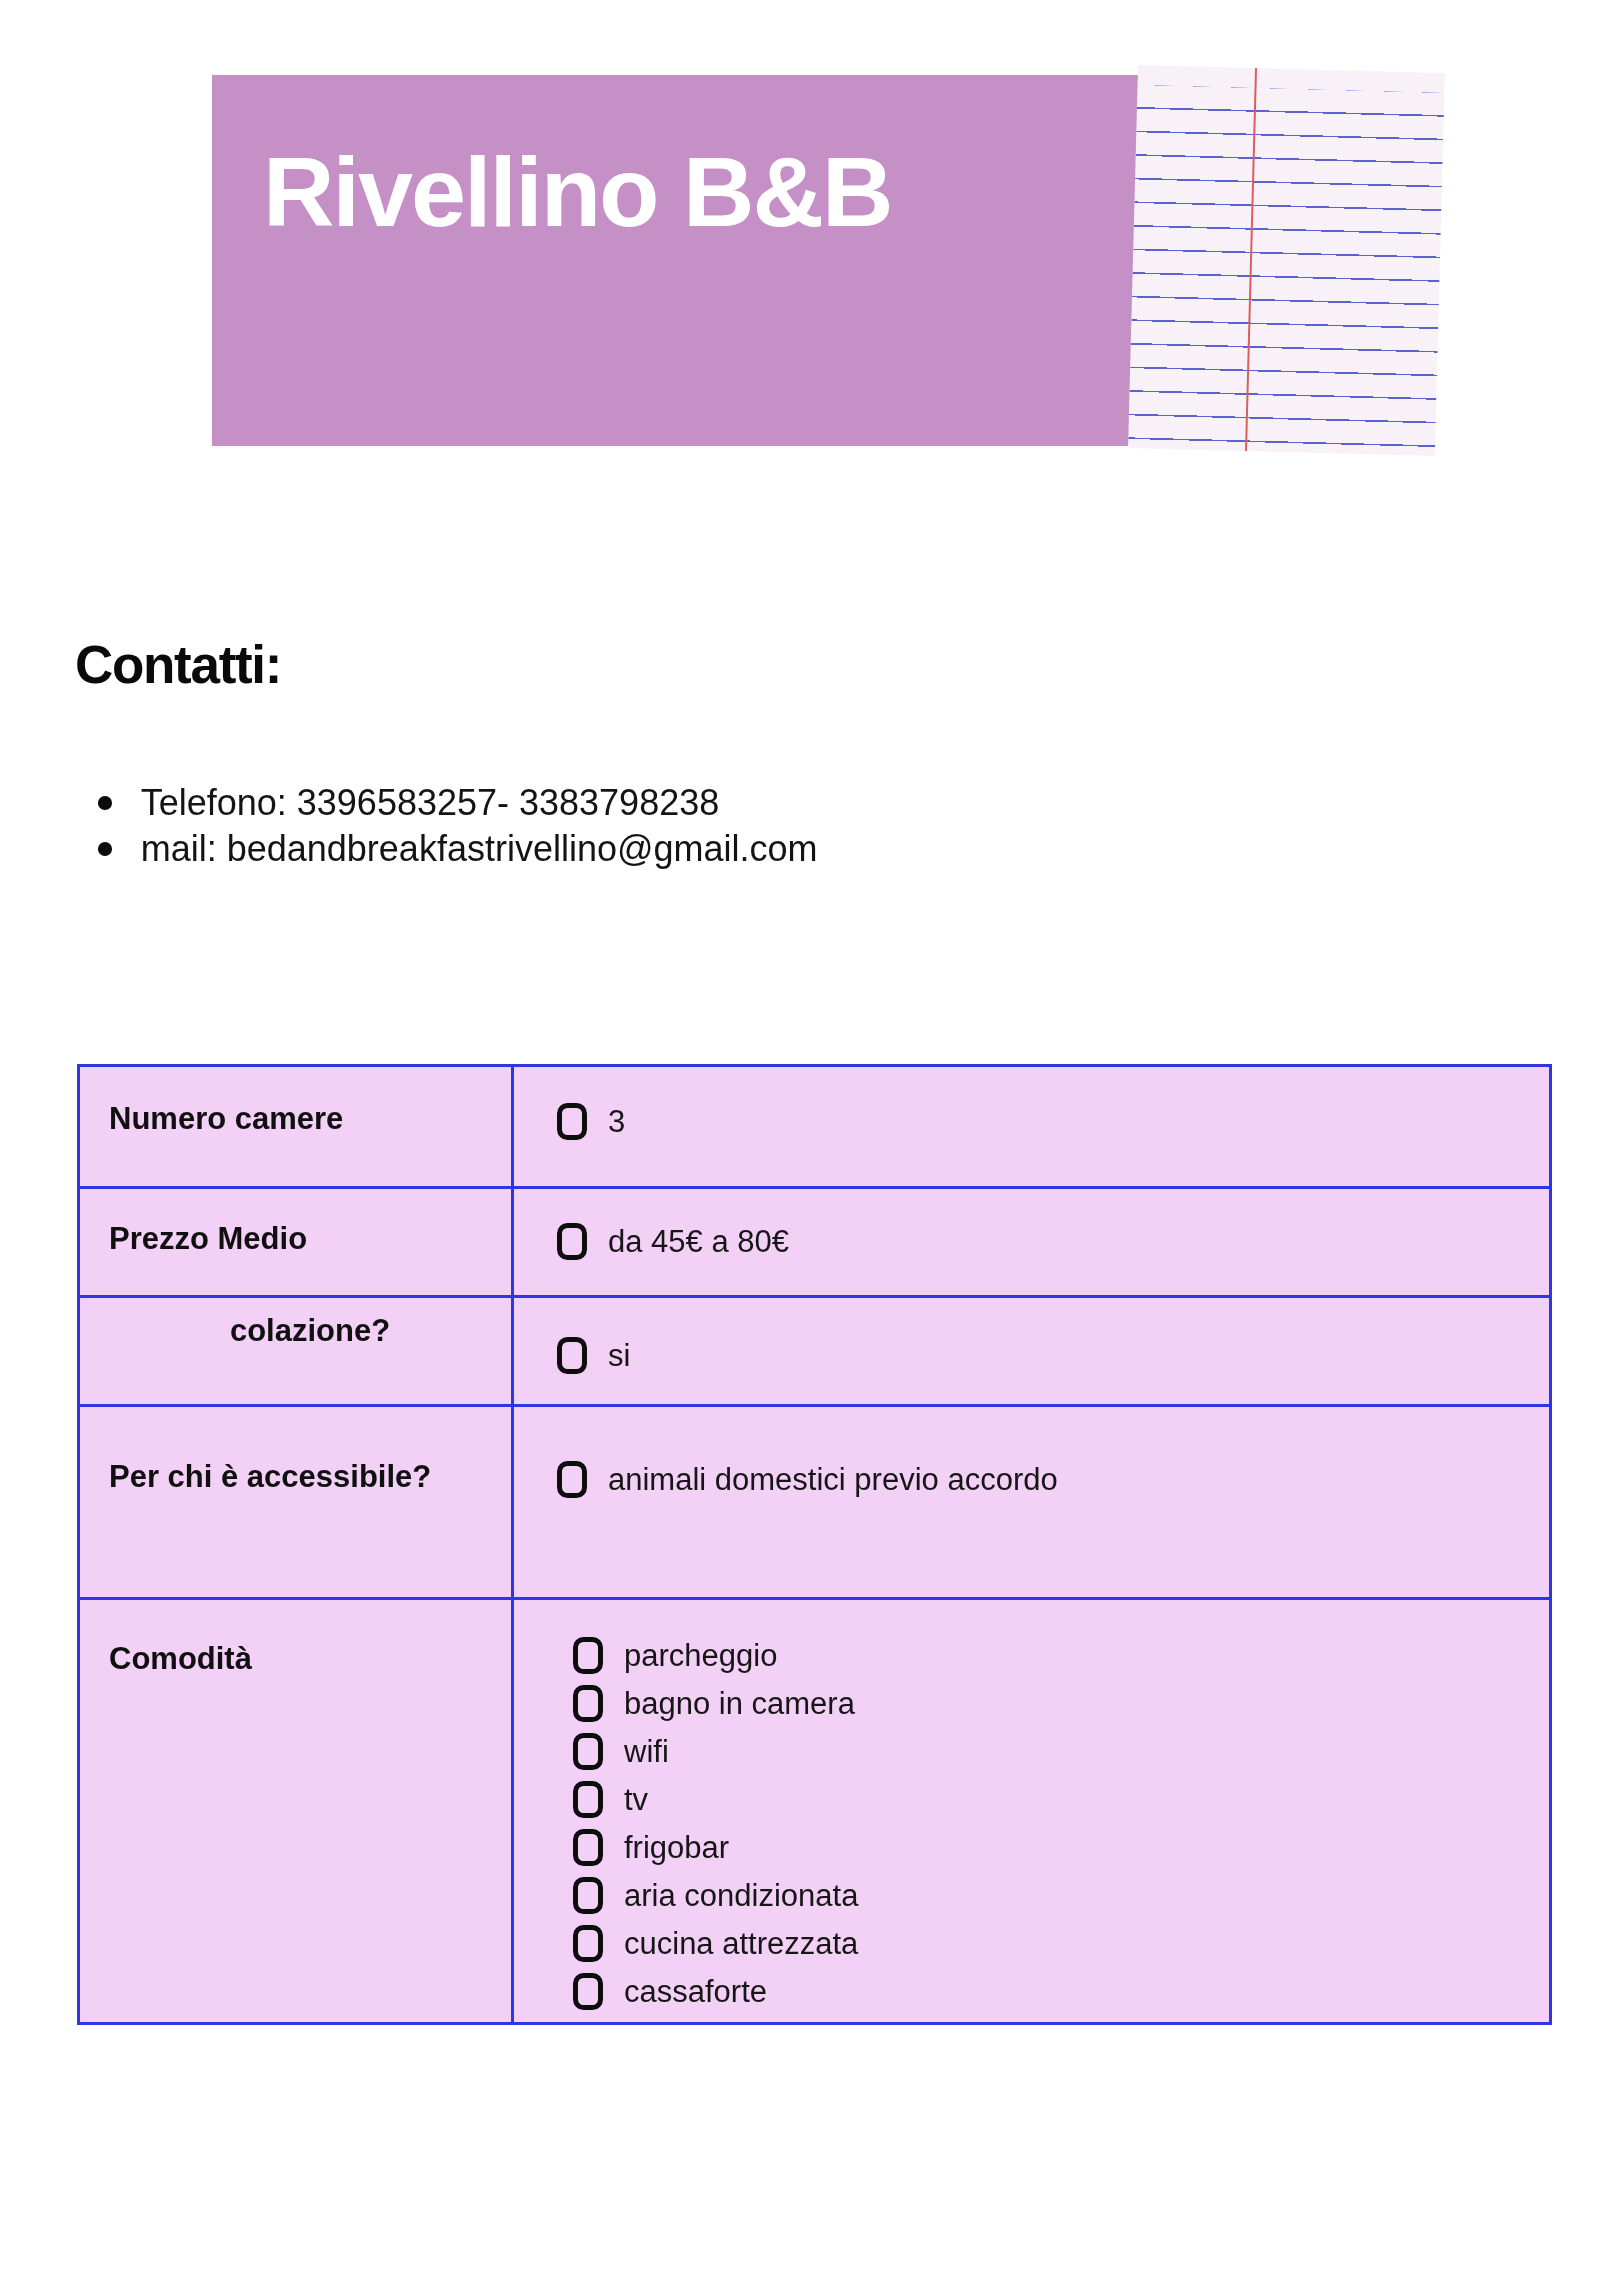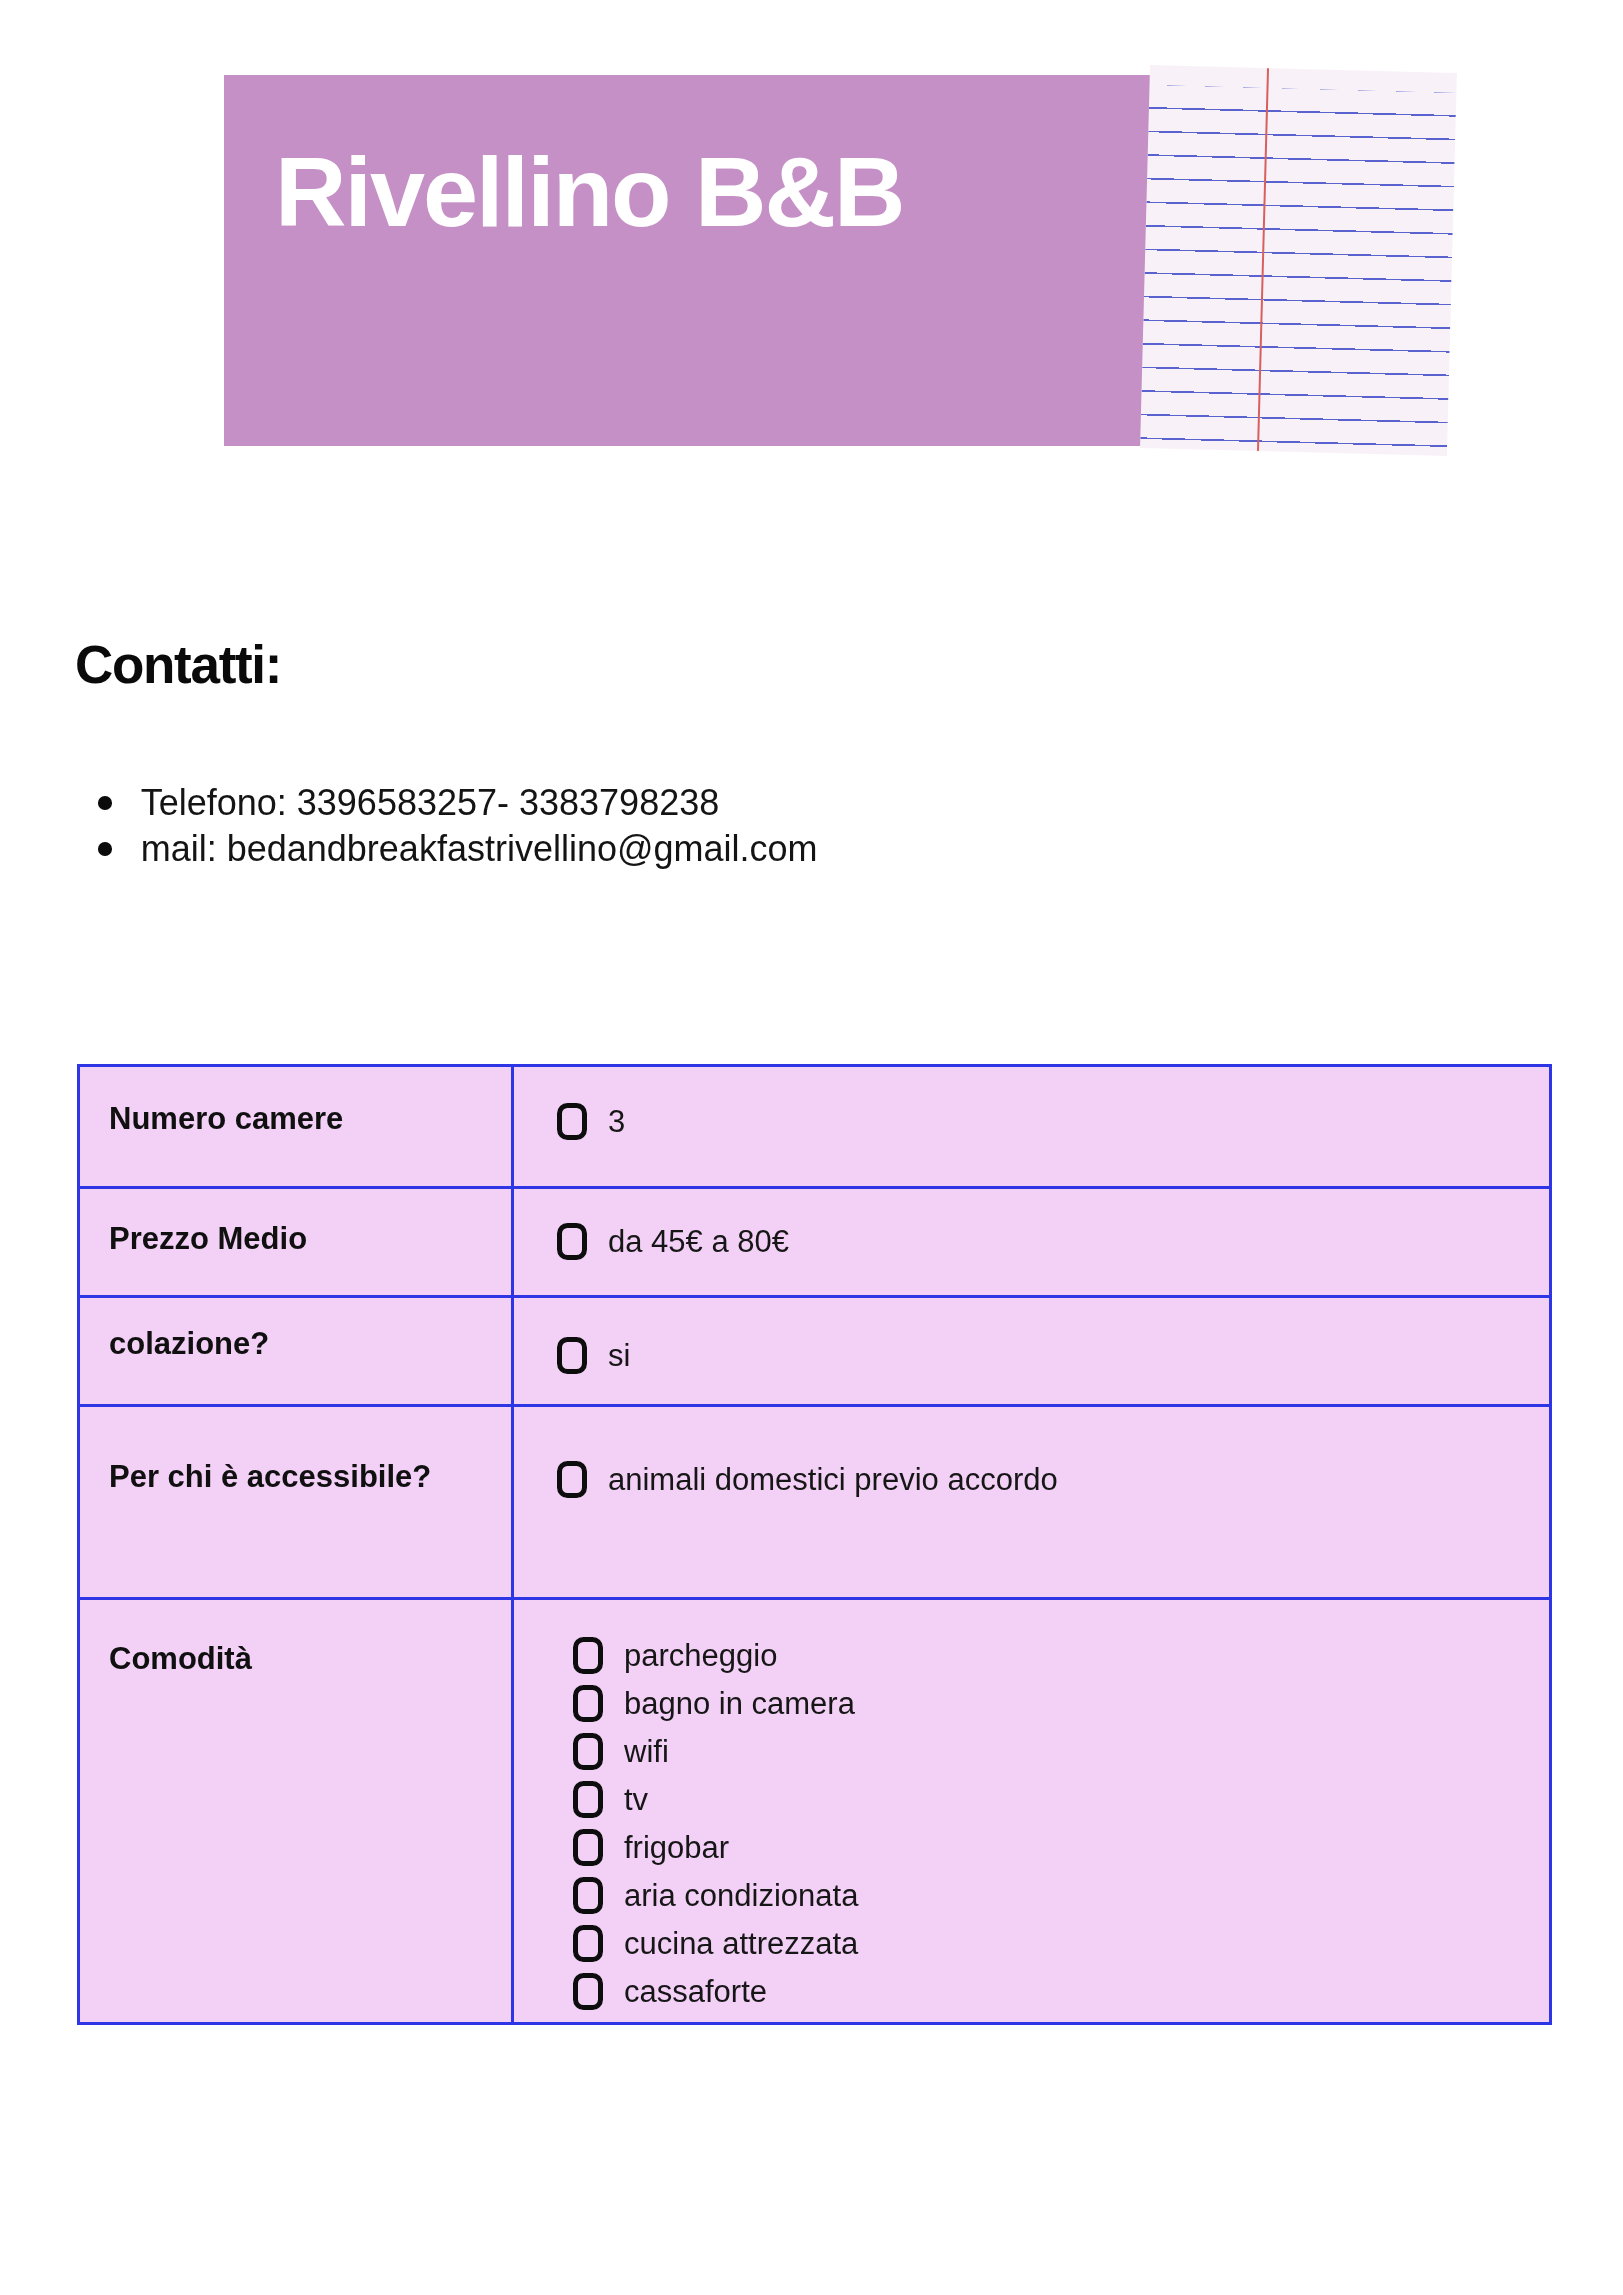--- a/index.html
+++ b/index.html
@@ -15,21 +15,21 @@
   html,body{width:1624px;height:2295px;}
   body{
     position:relative;
     background:#ffffff;
     font-family:"Liberation Sans", sans-serif;
     color:var(--ink);
     overflow:hidden;
   }
 
   
-  .banner{position:absolute;left:224px;top:75px;width:1225px;height:481px;}
+  .banner{position:absolute;left:212px;top:75px;width:1225px;height:481px;}
   .banner-purple{
     position:absolute;left:0;top:0;width:956px;height:371px;
     background:var(--purple);
   }
   .banner-title{
     position:absolute;left:51px;top:65px;
     font-size:99px;font-weight:bold;color:#ffffff;
     letter-spacing:-2px;line-height:1.05;white-space:nowrap;
   }
   .paper{
@@ -95,21 +95,21 @@
   }
   .row-amenities .check-item{height:48px;margin-left:16px;}
   .checkbox{
     width:30px;height:37px;flex:none;
     border:5.2px solid #0d0d0d;border-radius:10.5px;
     background:transparent;
   }
   
   .r1 .label-cell{padding-top:33px;}  .r1 .value-cell{padding-top:36px;}
   .r2 .label-cell{padding-top:31px;}  .r2 .value-cell{padding-top:34px;}
-  .r3 .label-cell{padding-top:27px;}  .r3 .value-cell{padding-top:39px;margin-left:12px;}
+  .r3 .label-cell{padding-top:14px;text-align:center;}  .r3 .value-cell{padding-top:39px;margin-left:12px;}
   .r4 .label-cell{padding-top:51px;}  .r4 .value-cell{padding-top:54px;}
   .r5 .label-cell{padding-top:40px;}  .r5 .value-cell{padding-top:31px;}
   .r1 td{height:122px;}
   .r2 td{height:109px;}
   .r3 td{height:109px;}
   .r4 td{height:193px;}
   .r5 td{height:425px;}
 </style>
 </head>
 <body>

